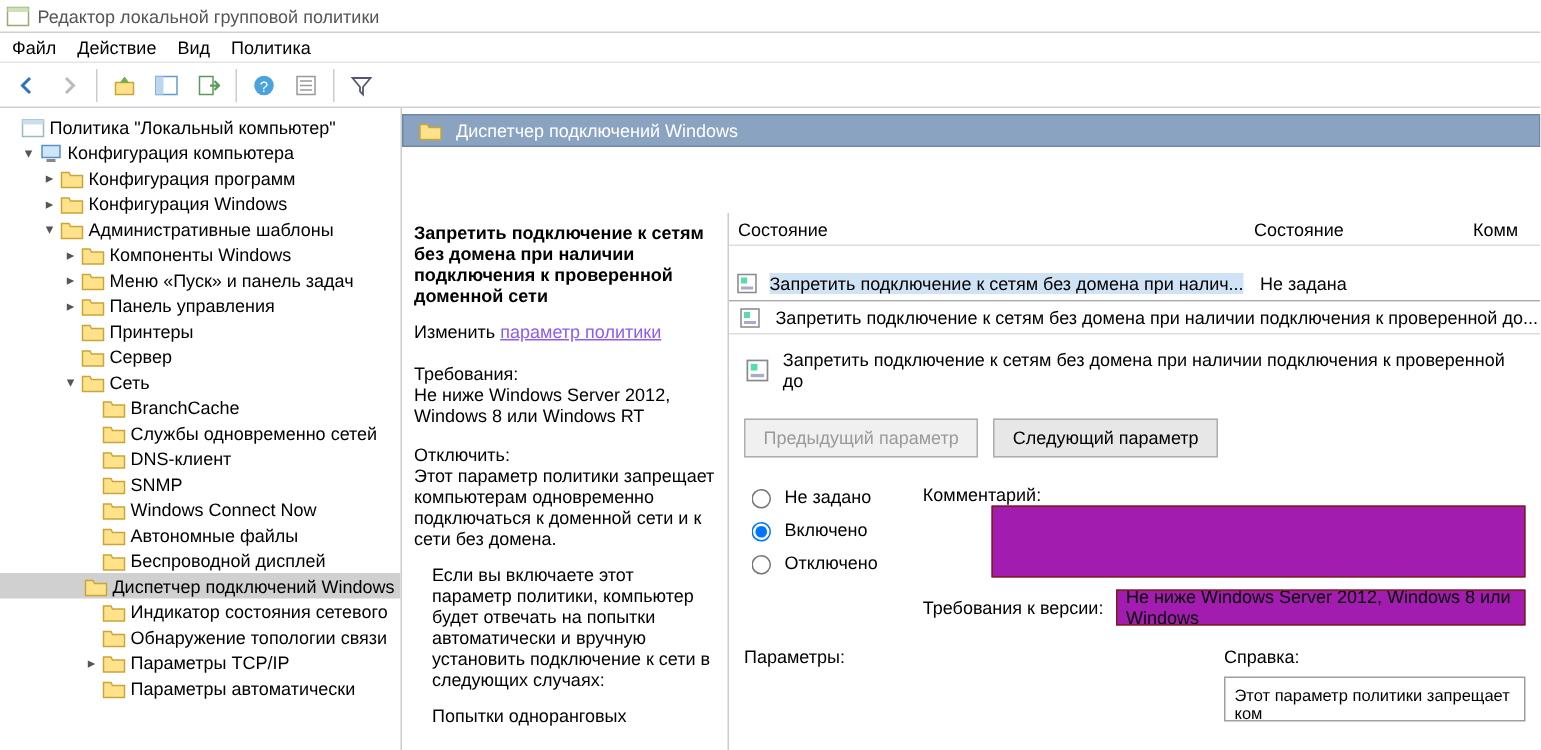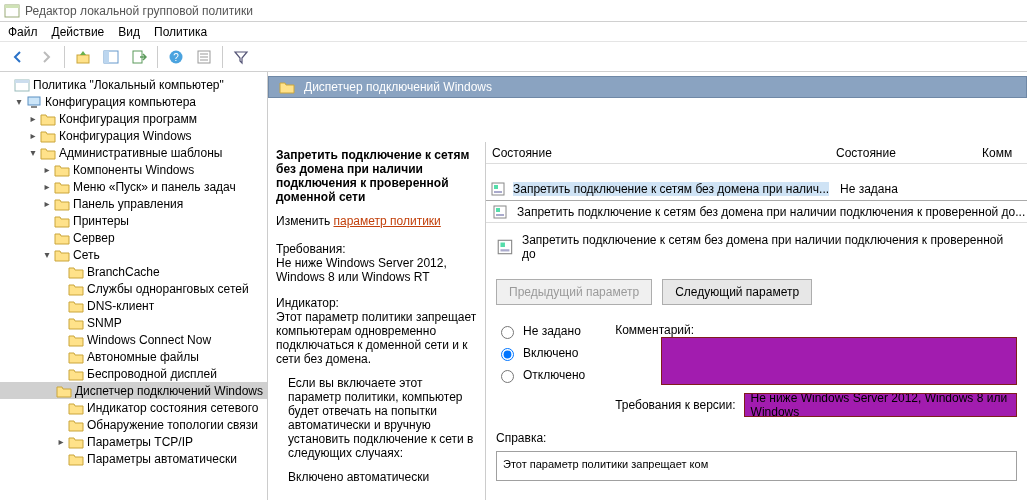--- a/index.html
+++ b/index.html
@@ -102,21 +102,21 @@
     overflow: hidden;
     margin-top: 44px;
   }
   .desc-col {
     width: 218px;
     padding: 6px 8px 6px 8px;
     border-right: 1px solid #ccc;
     overflow: hidden;
   }
   .desc-col .sethead { font-weight: 700; }
-  .desc-col a { color: #c2410c; text-decoration: underline; cursor:pointer; }
+  .desc-col a { color: #8b5cf6; text-decoration: underline; cursor:pointer; }
   .list-col {
     flex: 1;
     display: flex;
     flex-direction: column;
     overflow: hidden;
     position: relative;
     gap: 16px;
   }
   .list-head {
     display: flex;
@@ -392,21 +392,21 @@
                               <span>BranchCache</span>
                             </div>
                           </li>
                         <li>
                             <div class="row">
                               <span class="indent" style="width:54px"></span>
                               <span class="twist"></span>
                               <svg class="ficon" viewBox="0 0 16 16">
                                 <path d="M1 4h5l1 2h8v8H1z" fill="#ffe28a" stroke="#caa53a"></path>
                               </svg>
-                              <span>Службы одноранговых сетей</span>
+                              <span>Службы одновременно сетей</span>
                             </div>
                           </li>
                         <li>
                             <div class="row">
                               <span class="indent" style="width:54px"></span>
                               <span class="twist"></span>
                               <svg class="ficon" viewBox="0 0 16 16">
                                 <path d="M1 4h5l1 2h8v8H1z" fill="#ffe28a" stroke="#caa53a"></path>
                               </svg>
                               <span>DNS-клиент</span>
@@ -526,26 +526,26 @@
 
       <div class="desc-col">
         <div class="sethead">Запретить подключение к сетям без домена при наличии подключения к проверенной доменной сети</div>
         <div style="height:10px"></div>
         <span>Изменить</span>
         <a>параметр политики</a>
         <div style="height:14px"></div>
         <div>Требования:</div>
         <div>Не ниже Windows Server 2012, Windows 8 или Windows RT</div>
         <div style="height:12px"></div>
-        <div>Индикатор:</div>
+        <div>Отключить:</div>
         <div>Этот параметр политики запрещает компьютерам одновременно подключаться к доменной сети и к сети без домена.</div>
         <div style="height:10px"></div>
         <div style="padding-left:12px">Если вы включаете этот параметр политики, компьютер будет отвечать на попытки автоматически и вручную установить подключение к сети в следующих случаях:</div>
         <div style="height:10px"></div>
-        <div style="padding-left:12px">Включено автоматически</div>
+        <div style="padding-left:12px">Попытки одноранговых</div>
       </div>
 
       <div class="list-col">
         <div class="list-head">
           <div class="c1">Состояние</div>
           <div class="c2">Состояние</div>
           <div class="c3">Комм</div>
         </div>
         <div class="list-row sel">
           <div class="c1">
@@ -626,20 +626,23 @@
                 <div style="height:8px"></div>
                 <div style="display:flex; gap:8px; align-items:center;">
                   <span class="lbl">Требования к версии:</span>
                   <div class="req-box" style="flex:1">
                       <span>Не ниже Windows Server 2012, Windows 8 или Windows</span>
                     </div>
                 </div>
               </div>
             </div>
             <div class="sections">
+              <div style="flex:0 0 280px">
+                <div class="lbl">Параметры:</div>
+              </div>
               <div style="flex:1">
                 <div class="lbl">Справка:</div>
                 <div style="height:6px"></div>
                 <div class="help-box">Этот параметр политики запрещает ком</div>
               </div>
             </div>
           </div>
         </div>
       </div>
     </div>

